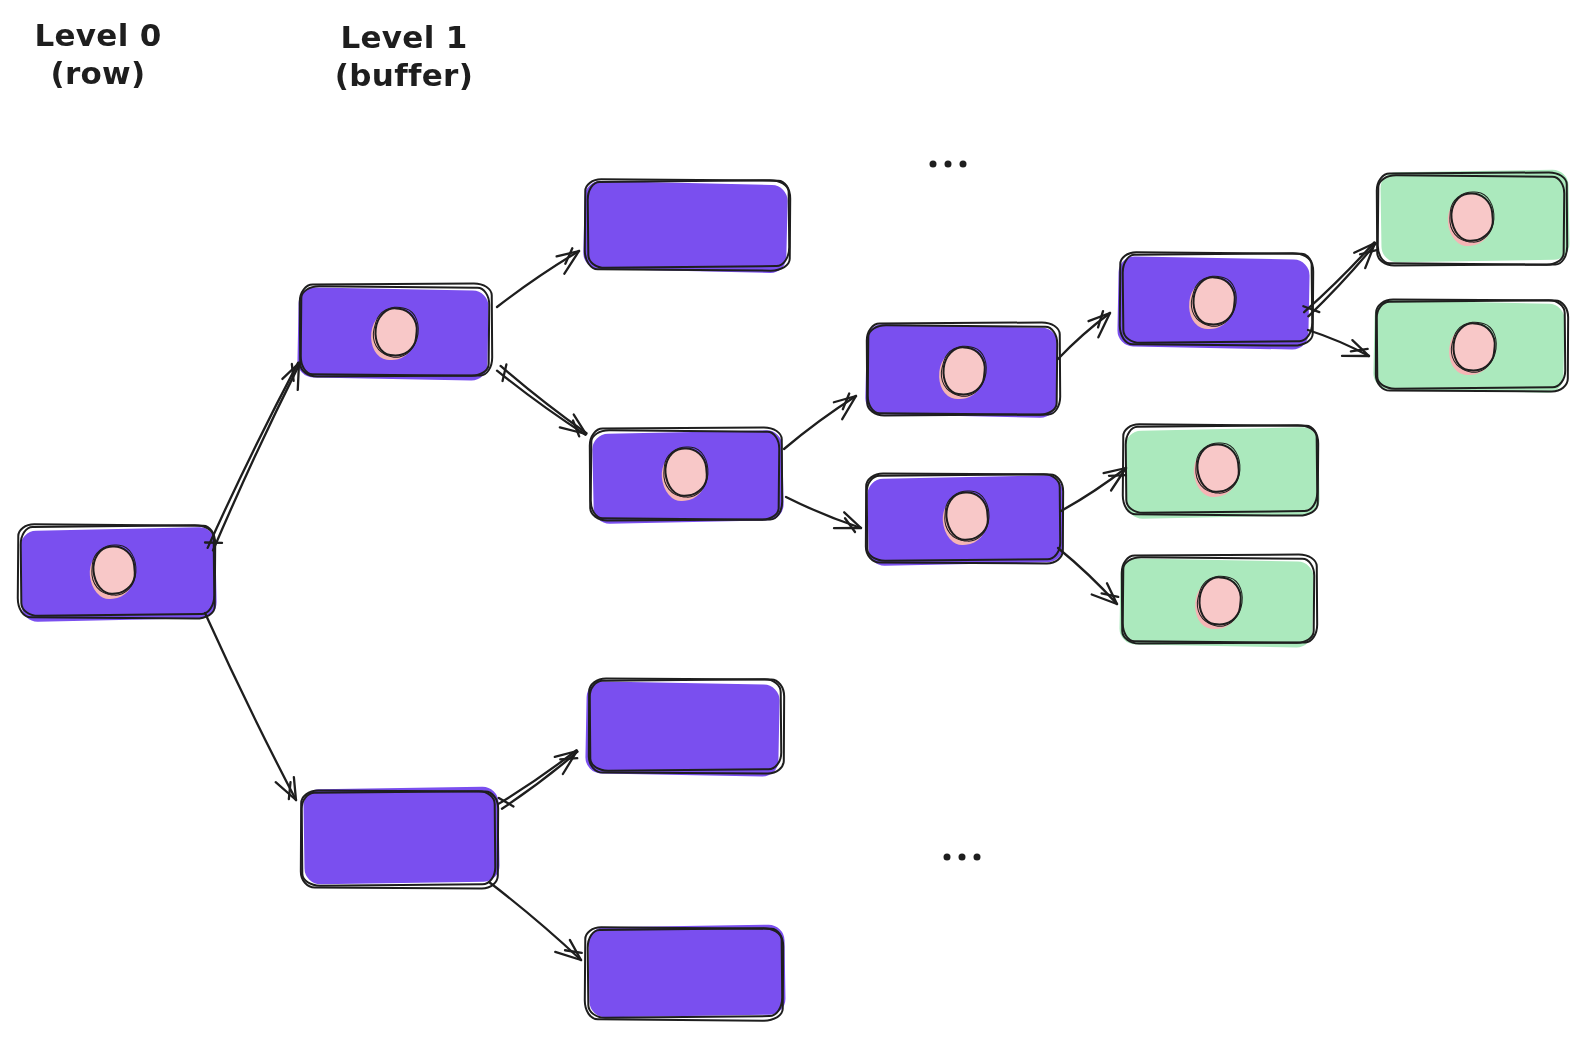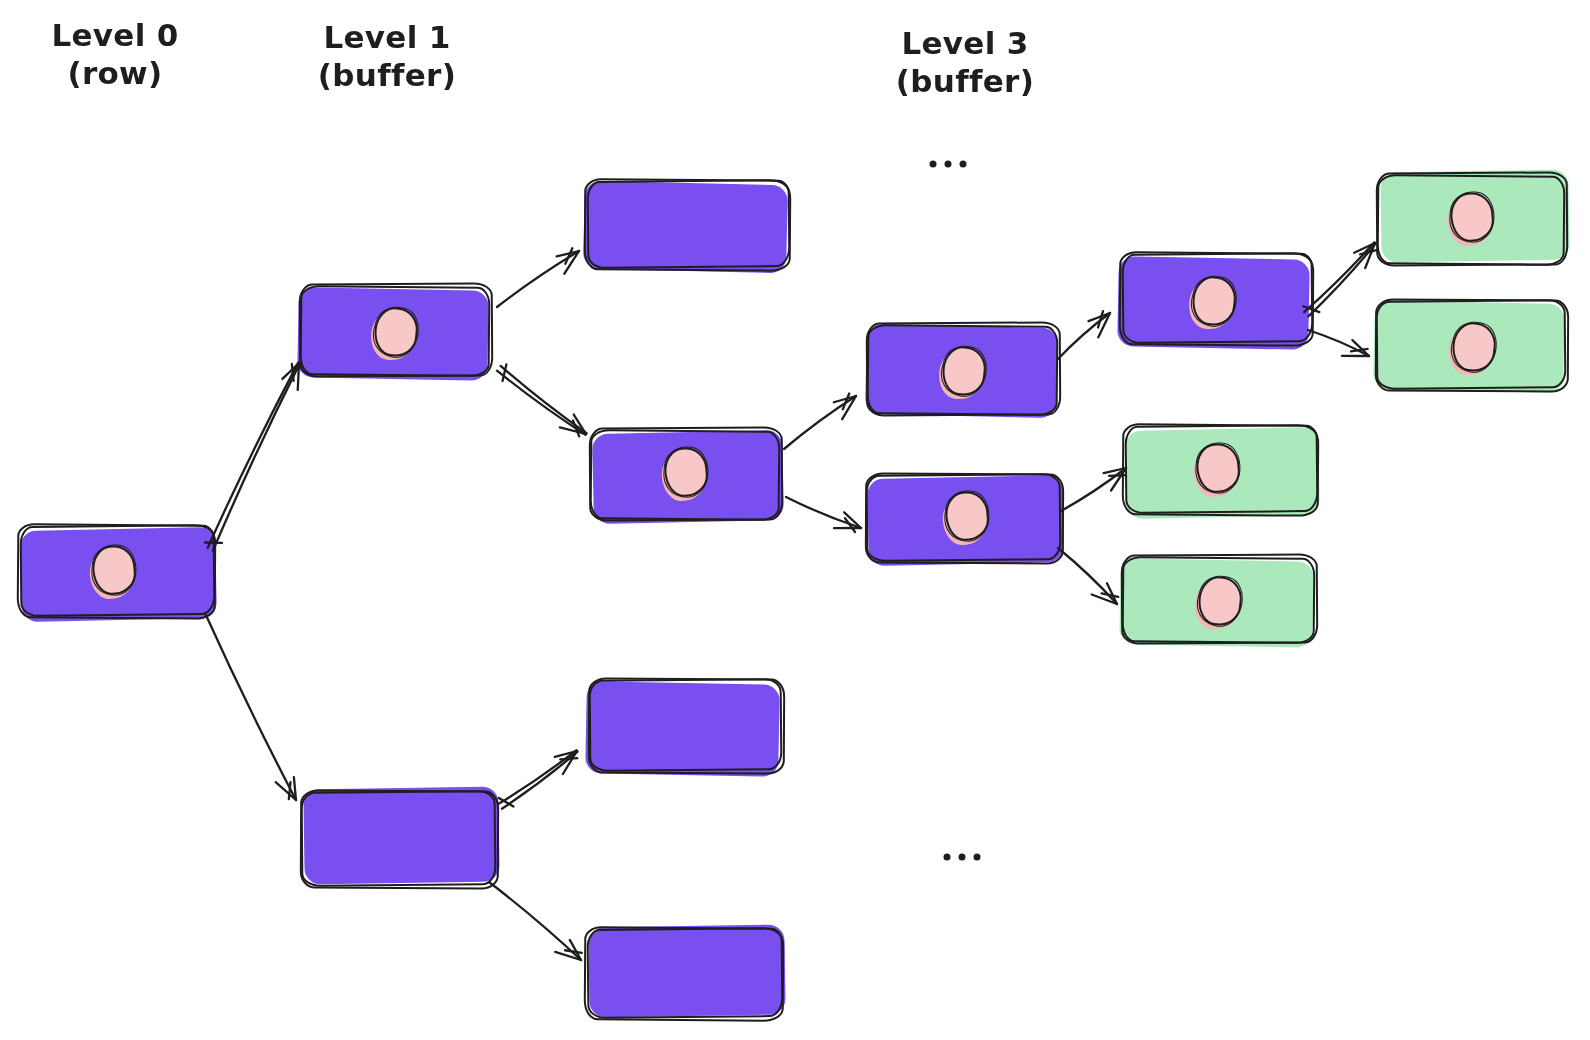--- a/index.html
+++ b/index.html
@@ -30,30 +30,26 @@
   .ellipsis{position:absolute;display:flex;gap:8px;transform:translate(-50%,-50%);}
   .ellipsis i{display:block;width:7px;height:7px;border-radius:50%;background:#1e1e1e;}
   #arrowlayer{position:absolute;left:0;top:0;pointer-events:none;z-index:5;}
   #nodelayer{position:absolute;left:0;top:0;width:100%;height:100%;z-index:2;}
 </style>
 </head>
 <body>
 
 <div id="stage">
 
-  <div class="col-header" style="left: 115px; top: 16px;">
+  <div class="col-header" style="left: 98px; top: 16px;">
     <div>Level 0</div>
     <div>(row)</div>
   </div>
-  <div class="col-header" style="left: 387px; top: 18px;">
+  <div class="col-header" style="left: 404px; top: 18px;">
     <div>Level 1</div>
-    <div>(buffer)</div>
-  </div>
-  <div class="col-header" style="left: 965px; top: 24px;">
-    <div>Level 3</div>
     <div>(buffer)</div>
   </div>
   <div class="col-header" style="left: 1208px; top: 24px;">
   </div>
 
   <div class="ellipsis" style="left: 948px; top: 164px;">
       <i></i>
       <i></i>
       <i></i>
     </div>

